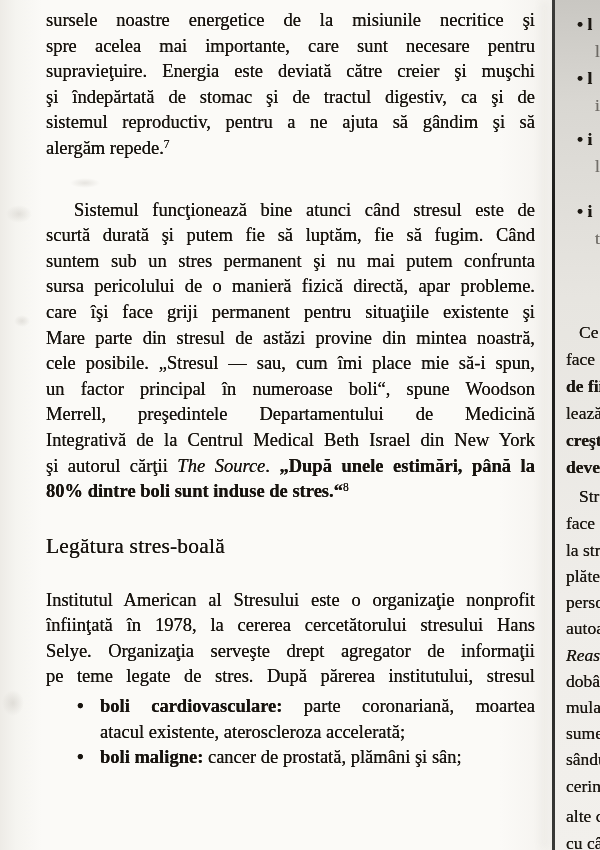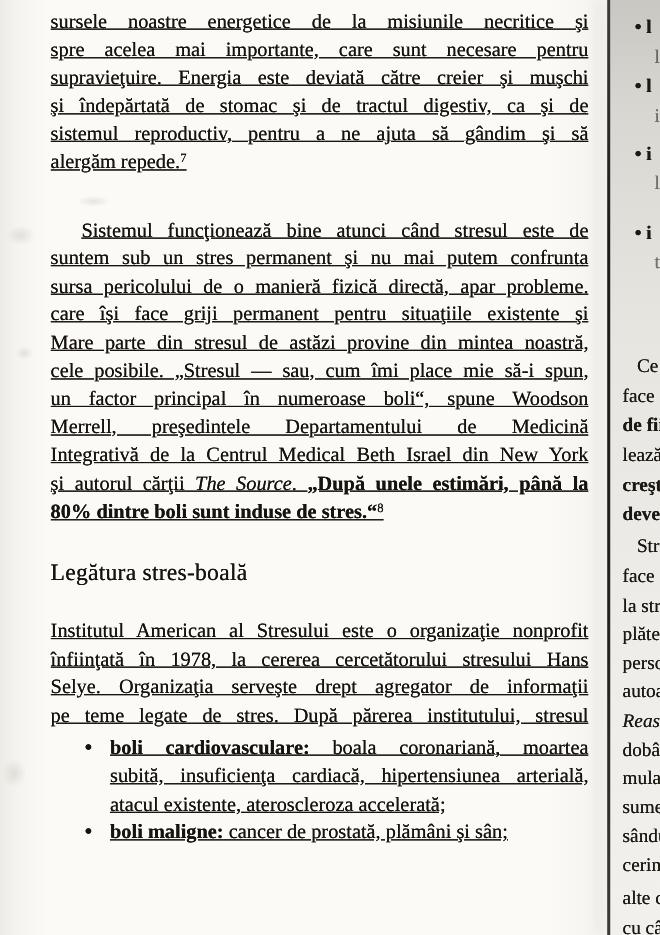--- a/index.html
+++ b/index.html
@@ -12,21 +12,21 @@
     font-family:"Liberation Serif","DejaVu Serif",serif;color:var(--ink);
   }
   .page-left{
     position:absolute;left:0;top:0;width:555px;height:850px;
     background:linear-gradient(90deg,#edebe6 0px,#f5f4f0 16px,var(--paper) 42px,var(--paper) 90%,#f4f2ee 100%);
   }
   .col{position:absolute;left:46px;top:8px;width:489px;}
   .ln{
     height:25.6px;line-height:25.6px;font-size:18.5px;
     text-align:justify;text-align-last:justify;
-    text-shadow:0 0 .45px currentColor;overflow:hidden;text-decoration:underline;
+    text-shadow:0 0 .45px currentColor;overflow:hidden;
   }
   .ln.last{text-align-last:left;}
   .ln.ind{text-indent:28px;}
   .b{font-weight:700;}
   .i{font-style:italic;}
   sup{font-size:11.5px;line-height:0;vertical-align:6px;}
   .para.p2{margin-top:36px;}
   .heading{
     font-size:21.5px;font-weight:400;line-height:30px;
     margin:26px 0 27px 0;letter-spacing:.2px;text-shadow:0 0 .5px currentColor;
@@ -71,41 +71,41 @@
       <div id="para1" class="para p1">
           <div class="ln"><span>sursele noastre energetice de la misiunile necritice şi</span></div>
           <div class="ln"><span>spre acelea mai importante, care sunt necesare pentru</span></div>
           <div class="ln"><span>supravieţuire. Energia este deviată către creier şi muşchi</span></div>
           <div class="ln"><span>şi îndepărtată de stomac şi de tractul digestiv, ca şi de</span></div>
           <div class="ln"><span>sistemul reproductiv, pentru a ne ajuta să gândim şi să</span></div>
           <div class="ln last"><span>alergăm repede.</span><sup>7</sup></div>
         </div>
       <div id="para2" class="para p2">
           <div class="ln ind"><span>Sistemul funcţionează bine atunci când stresul este de</span></div>
+          <div class="ln"><span>scurtă durată şi putem fie să luptăm, fie să fugim. Când</span></div>
           <div class="ln"><span>suntem sub un stres permanent şi nu mai putem confrunta</span></div>
           <div class="ln"><span>sursa pericolului de o manieră fizică directă, apar probleme.</span></div>
           <div class="ln"><span>care îşi face griji permanent pentru situaţiile existente şi</span></div>
           <div class="ln"><span>Mare parte din stresul de astăzi provine din mintea noastră,</span></div>
           <div class="ln"><span>cele posibile. „Stresul — sau, cum îmi place mie să-i spun,</span></div>
           <div class="ln"><span>un factor principal în numeroase boli“, spune Woodson</span></div>
           <div class="ln"><span>Merrell, preşedintele Departamentului de Medicină</span></div>
           <div class="ln"><span>Integrativă de la Centrul Medical Beth Israel din New York</span></div>
           <div class="ln"><span>şi autorul cărţii </span><span class="i">The Source</span><span>. </span><span class="b">„După unele estimări, până la</span></div>
           <div class="ln last"><span class="b">80% dintre boli sunt induse de stres.“</span><sup>8</sup></div>
         </div>
       <h2 class="heading">Legătura stres-boală</h2>
       <div id="para3" class="para p3">
           <div class="ln"><span>Institutul American al Stresului este o organizaţie nonprofit</span></div>
           <div class="ln"><span>înfiinţată în 1978, la cererea cercetătorului stresului Hans</span></div>
           <div class="ln"><span>Selye. Organizaţia serveşte drept agregator de informaţii</span></div>
           <div class="ln"><span>pe teme legate de stres. După părerea institutului, stresul</span></div>
         </div>
       <div id="bullets" class="bullets">
-          <div class="ln"><span class="marker">•</span><span class="b">boli cardiovasculare:</span><span> boala coronariană, moartea</span></div>
-          <div class="ln"><span>subită, insuficienţa cardiacă, hipertensiunea arterială,</span></div>
+          <div class="ln"><span class="marker">•</span><span class="b">boli cardiovasculare:</span><span> parte coronariană, moartea</span></div>
           <div class="ln last"><span>atacul existente, ateroscleroza accelerată;</span></div>
           <div class="ln last"><span class="marker">•</span><span class="b">boli maligne:</span><span> cancer de prostată, plămâni şi sân;</span></div>
         </div>
     </div>
   </div>
   <div class="gutter"></div>
   <div class="page-right" id="edge">
       <div class="frag bullet" style="top: 14px;">• l</div>
       <div class="frag faint" style="top: 41px;">l</div>
       <div class="frag bullet" style="top: 68px;">• l</div>

